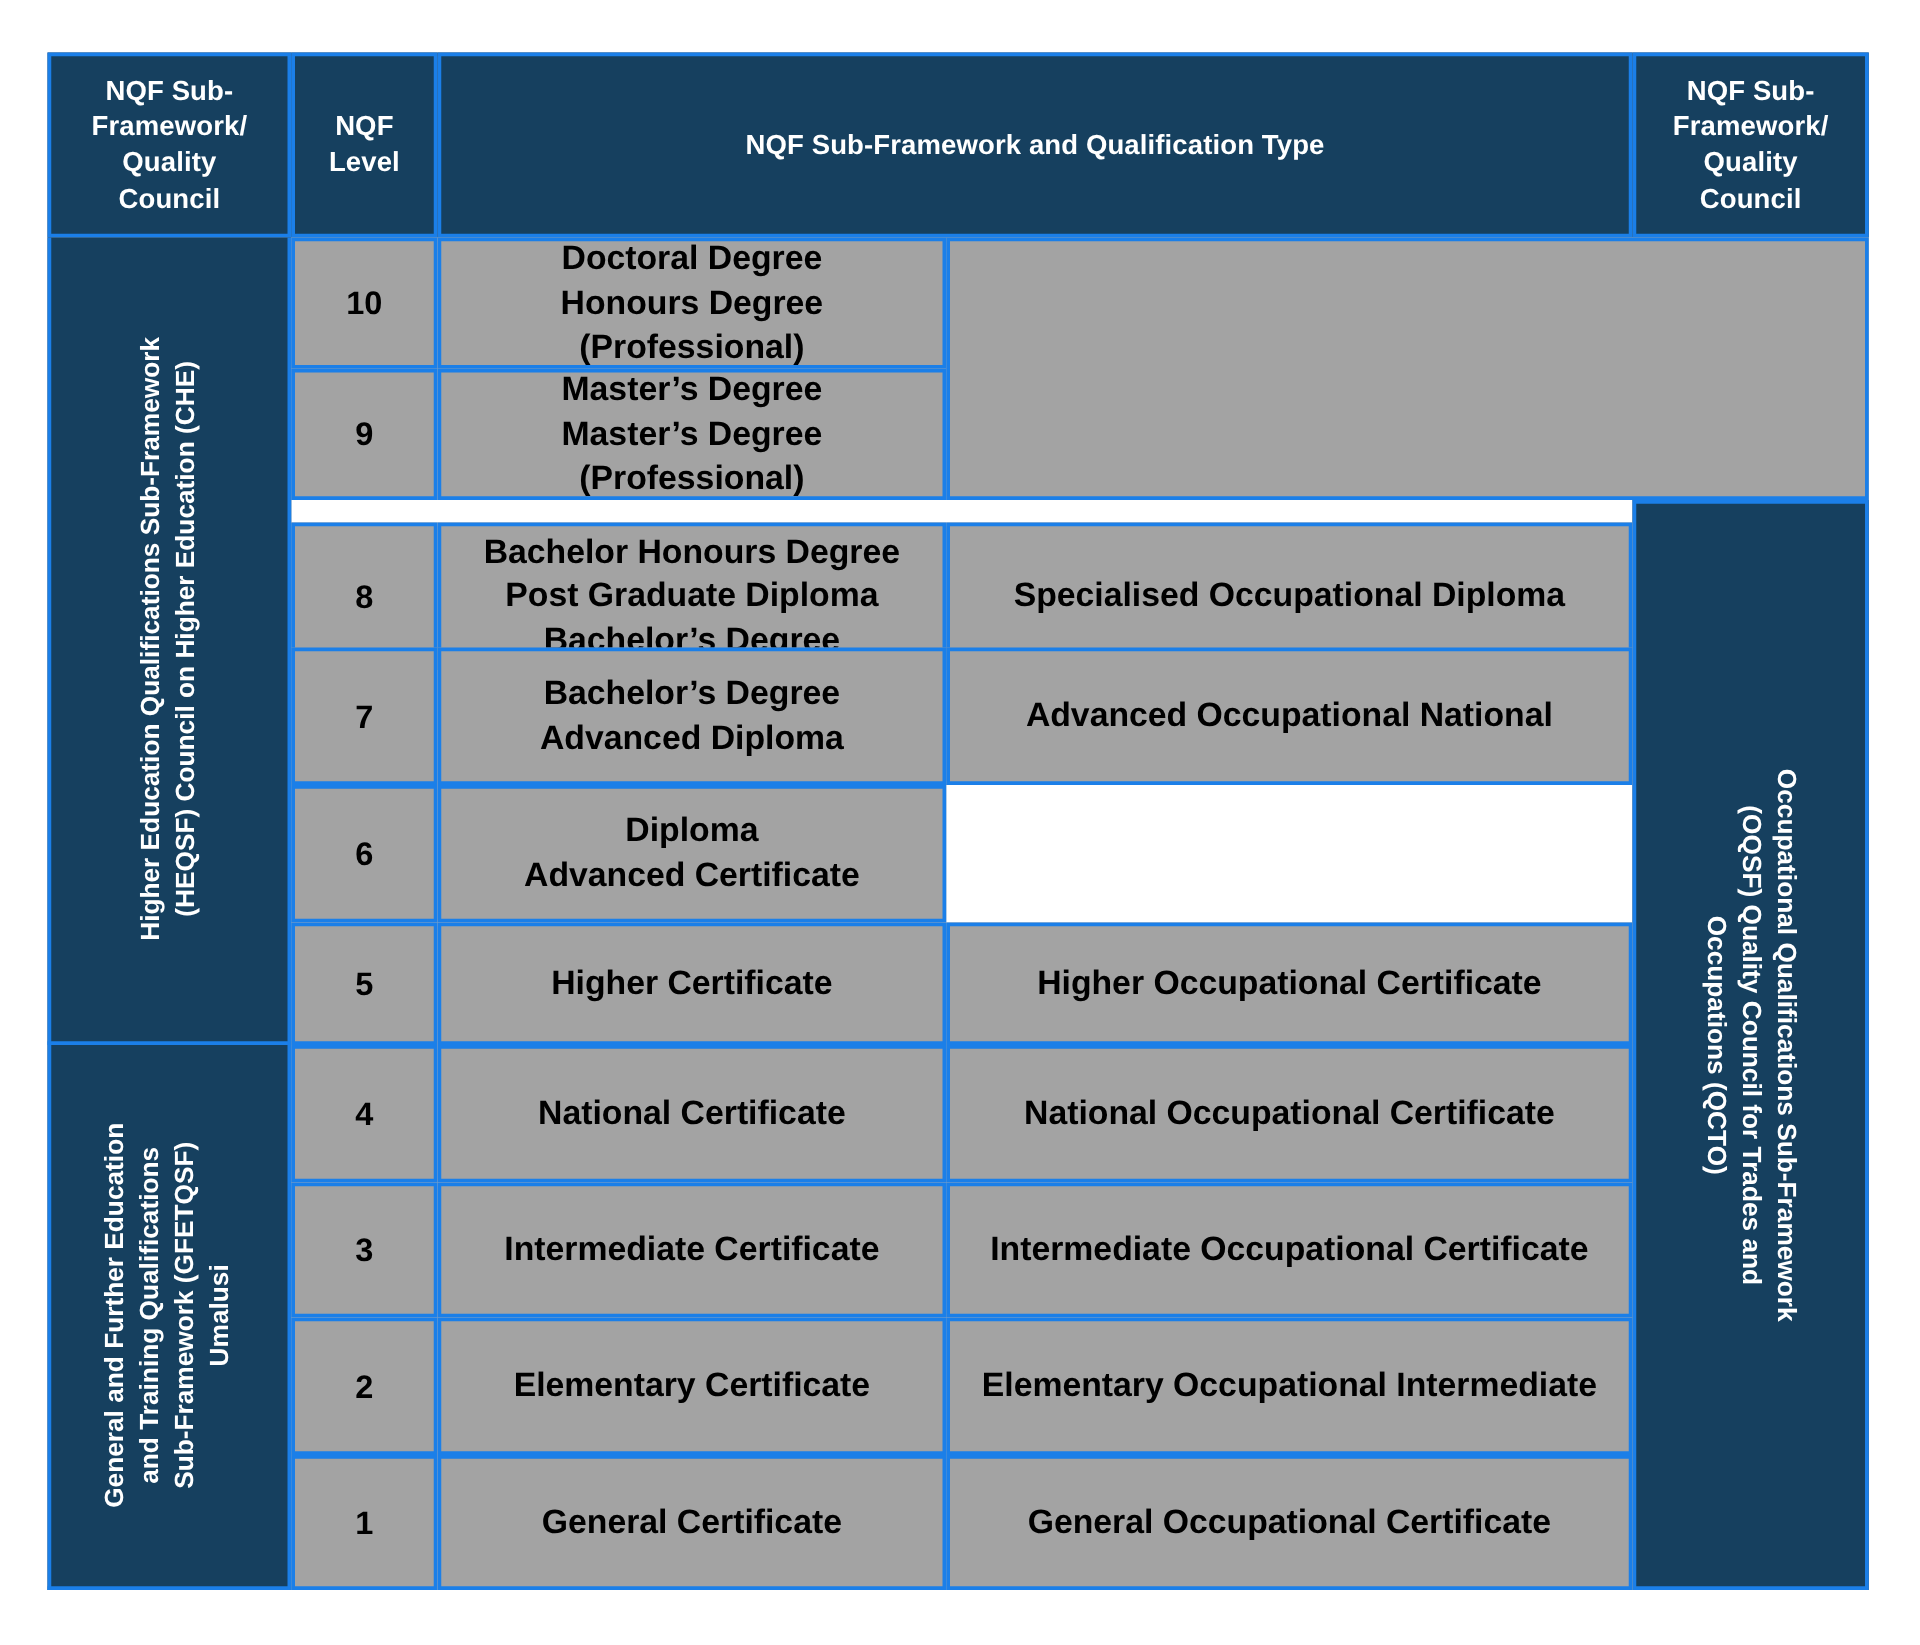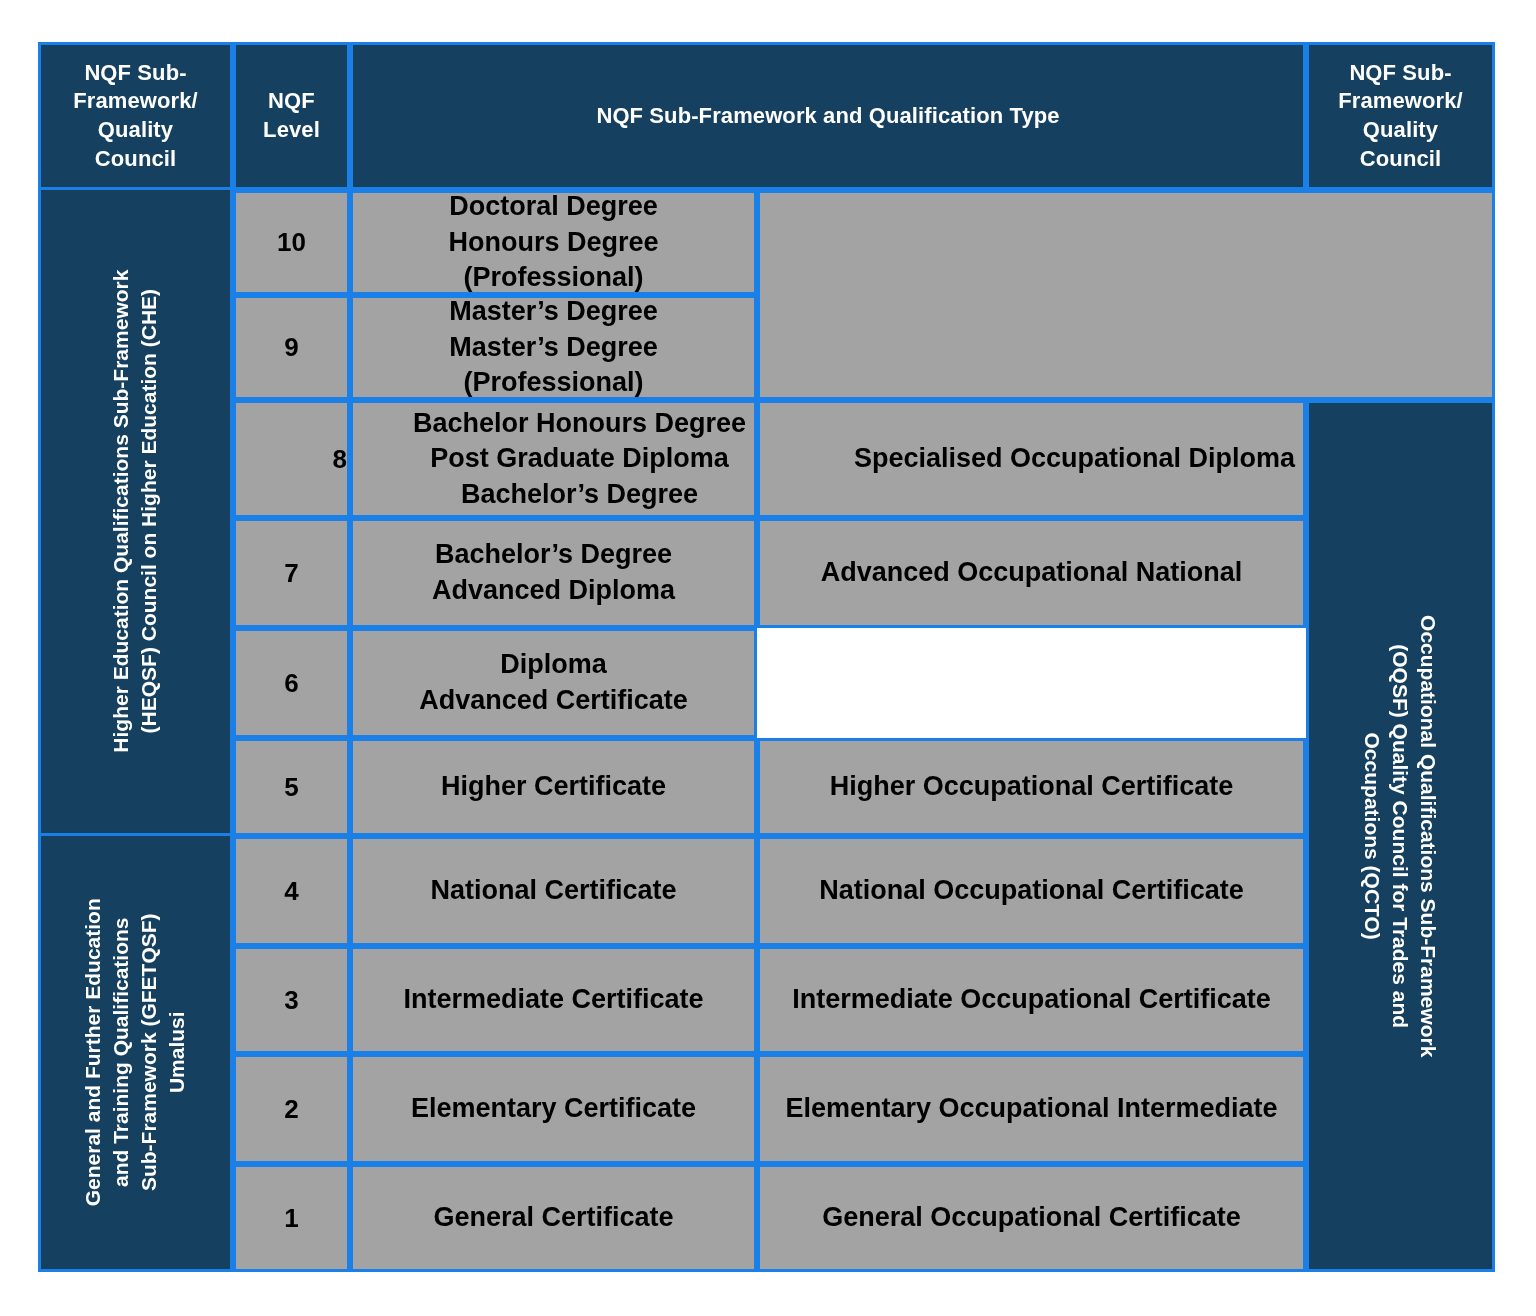--- a/index.html
+++ b/index.html
@@ -129,21 +129,21 @@
     font-size: 27px;
     font-weight: bold;
     line-height: 1.32;
     padding: 4px 8px;
     color: #000000;
   }
 
   
   .r10 { top: 148px;  height: 105px; }
   .r9  { top: 253px;  height: 105px; }
-  .r8  { top: 358px;  height: 118px; justify-content: flex-end; }
+  .r8  { top: 376px;  height: 118px; }
   .r7  { top: 476px;  height: 110px; }
   .r6  { top: 586px;  height: 110px; }
   .r5  { top: 696px;  height: 98px;  }
   .r4  { top: 794px;  height: 110px; }
   .r3  { top: 904px;  height: 108px; }
   .r2  { top: 1012px; height: 110px; }
   .r1  { top: 1122px; height: 108px; }
 
   
   .r10_9 { top: 148px; height: 210px; }

